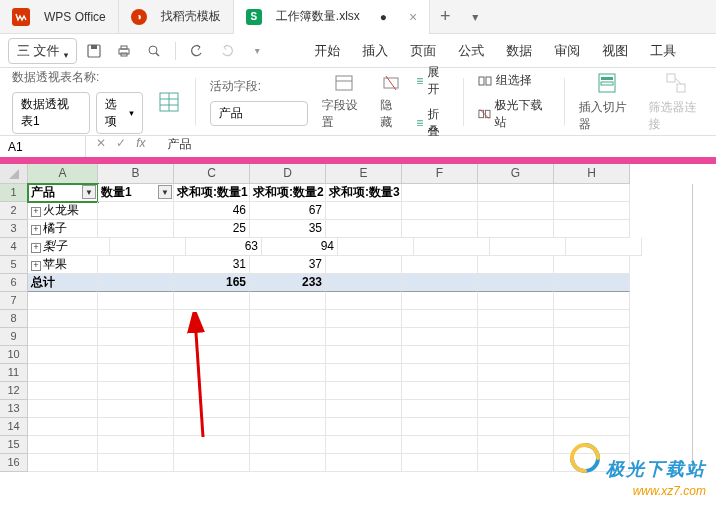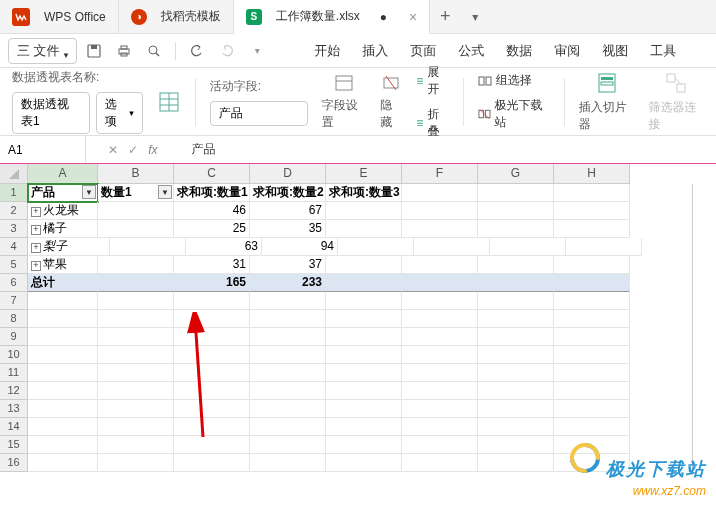--- a/index.html
+++ b/index.html
@@ -31,21 +31,21 @@
 .ribbon-group { display: flex; flex-direction: column; gap: 6px; font-size: 12px; }
 .ribbon-label { color: #666; font-size: 12px; }
 .ribbon-btn { border: 1px solid #ccc; border-radius: 4px; padding: 3px 8px; font-size: 12px; background: #fff; cursor: pointer; display: flex; align-items: center; gap: 4px; }
 .ribbon-item { display: flex; align-items: center; gap: 4px; cursor: pointer; font-size: 12px; color: #333; }
 .ribbon-sep { width: 1px; height: 48px; background: #e5e5e5; }
 .ribbon-col { display: flex; flex-direction: column; gap: 8px; }
 .ribbon-stack { display: flex; flex-direction: column; align-items: center; gap: 4px; font-size: 12px; color: #555; cursor: pointer; }
 .disabled { color: #bbb; }
 
 
-.cellref-bar { height: 28px; display: flex; align-items: center; border-bottom: 1px solid #ec4899; font-size: 12px; gap: 12px; }
+.cellref-bar { height: 28px; display: flex; align-items: flex-start; border-bottom: 7px solid #ec4899; font-size: 12px; }
 .cellref-box { width: 86px; padding: 0 8px; border-right: 1px solid #ddd; height: 100%; display: flex; align-items: center; }
 .fx-icons { display: flex; align-items: center; gap: 10px; padding: 0 10px; color: #999; }
 .fx-label { font-style: italic; color: #888; margin-right: 8px; }
 .formula-text { padding-left: 4px; color: #333; }
 
 
 .grid-wrap { position: relative; background: #fff; }
 .corner { width: 28px; height: 20px; background: #e8e8e8; border: 1px solid #ccc; border-left: none; border-top: none; position: absolute; left: 0; top: 0; display:flex; align-items:center; justify-content:center; }
 .col-headers { display: flex; margin-left: 28px; height: 20px; }
 .col-h { border: 1px solid #ccc; border-left: none; border-top: none; background: #efefef; text-align: center; font-size: 12px; color: #555; line-height: 19px; }

